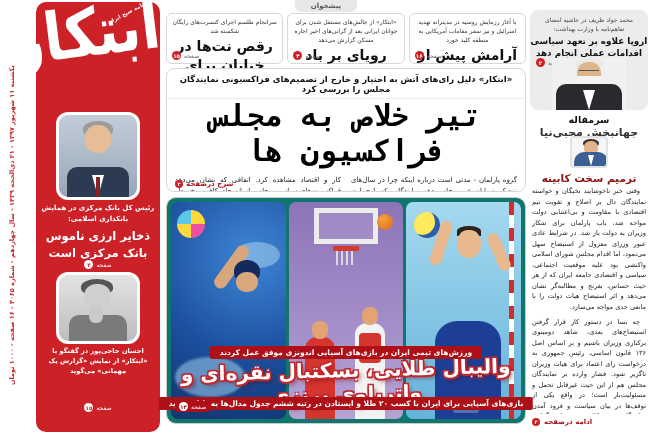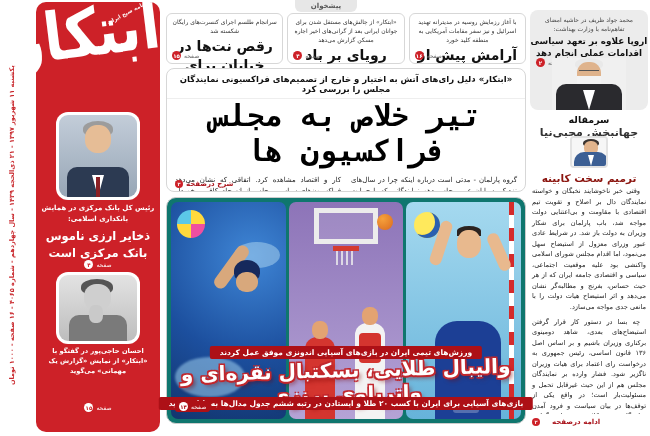--- a/index.html
+++ b/index.html
@@ -197,21 +197,21 @@
     font-size:11px; font-weight:bold; color:#333; }
   .ed-photo { position:absolute; top:136px; left:570px; width:38px; height:32px;
     border:2px solid #e2e2e2; border-radius:4px; overflow:hidden; }
   .ed-title { position:absolute; top:172px; left:530px; width:118px; text-align:center;
     font-size:10.5px; font-weight:bold; color:#8b140e; }
   .ed-body { position:absolute; top:186px; left:530px; width:118px; height:228px;
     font-size:6.6px; color:#222; text-align:justify; line-height:1.6; overflow:hidden;
     padding:0 2px; }
   .ed-body p { margin-bottom:4px; text-indent:6px; }
   .ed-cont { position:absolute; top:418px; left:532px; color:#a9121a; font-weight:bold;
-    font-size:7px; display:flex; align-items:center; gap:12px; }
+    font-size:7px; display:flex; align-items:center; gap:4px; }
   .ed-cont .n { width:8px; height:8px; border-radius:50%; background:#cd2128; color:#fff;
     font-size:5px; display:inline-flex; align-items:center; justify-content:center; }
 </style>
 </head>
 <body>
 
 <div class="page">
 
   <div class="dateline-wrap">
     <div class="dateline">یکشنبه ۱۱ شهریور ۱۳۹۷ - ۲۱ ذی‌الحجه ۱۴۳۹ - سال چهاردهم - شماره ۴۰۶۵ - ۱۶ صفحه - ۱۰۰۰ تومان</div>

